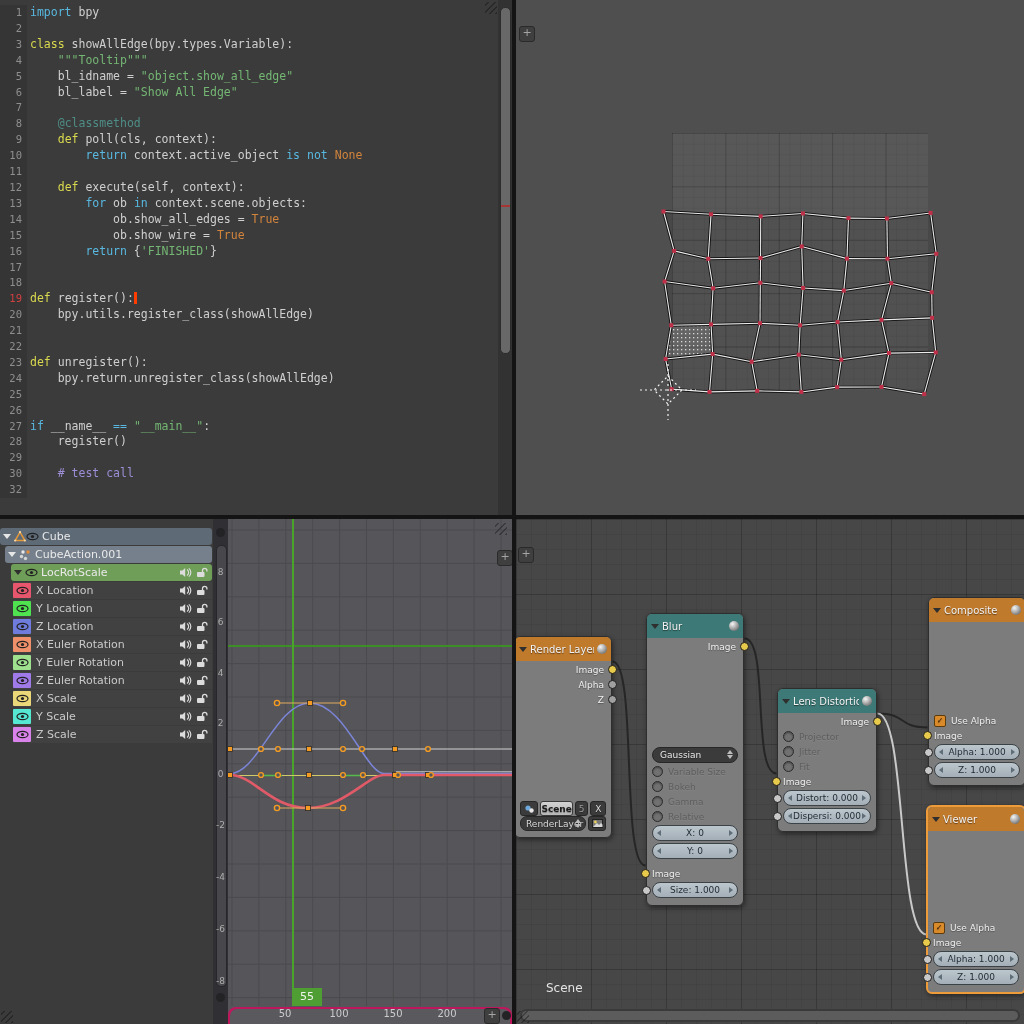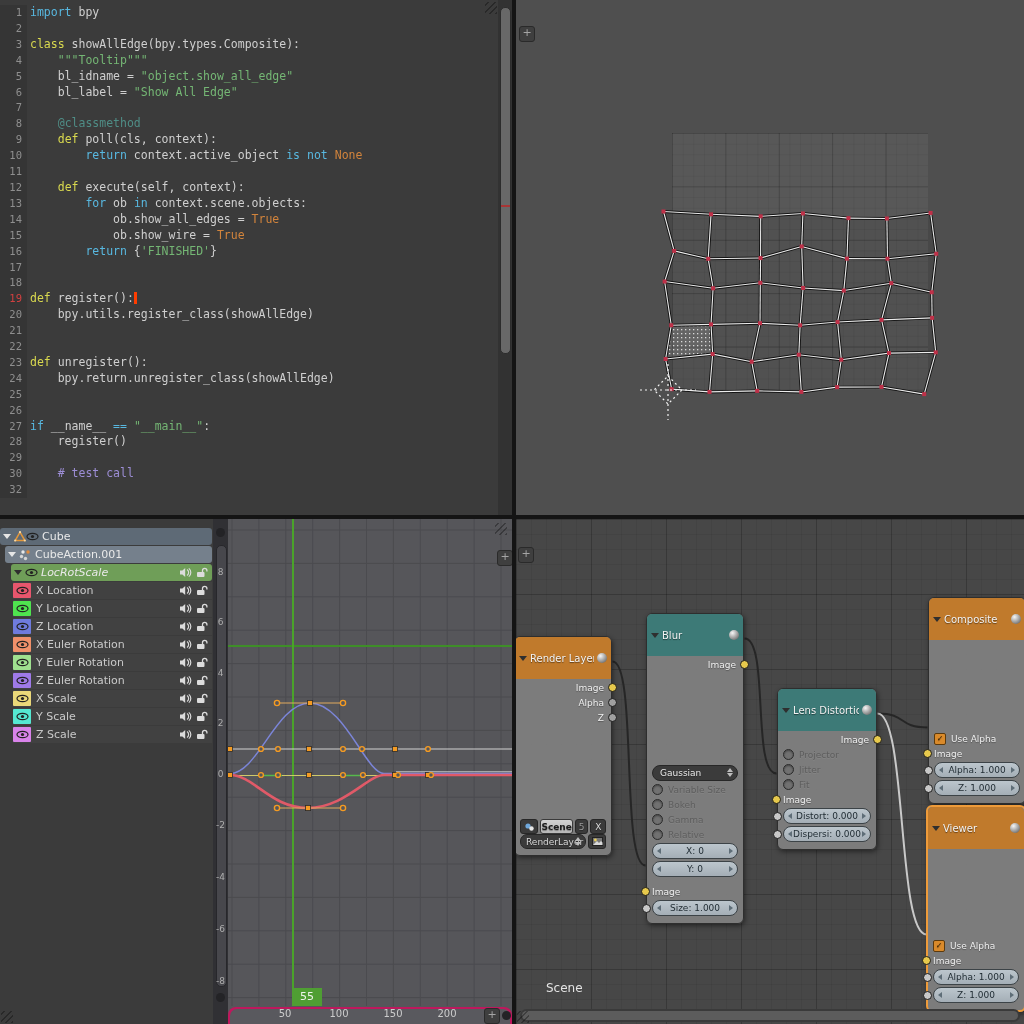--- a/index.html
+++ b/index.html
@@ -61,21 +61,21 @@
     background-image:
       linear-gradient(rgba(0,0,0,.16) 1px,transparent 1px),
       linear-gradient(90deg,rgba(0,0,0,.16) 1px,transparent 1px),
       linear-gradient(rgba(0,0,0,.06) 1px,transparent 1px),
       linear-gradient(90deg,rgba(0,0,0,.06) 1px,transparent 1px);
     background-size:75px 75px,75px 75px,15px 15px,15px 15px;}
   #noodles{position:absolute;left:0;top:0;z-index:1;}
   .node{position:absolute;z-index:2;background:rgba(128,128,128,.95);border:1px solid #2e2e2e;
         border-radius:6px;box-shadow:1px 2px 5px rgba(0,0,0,.45);padding-bottom:5px;}
   .node.sel{border:2px solid #ee9b3a;}
-  .nhead{height:16px;border-radius:5px 5px 0 0;display:flex;align-items:center;padding:13px 4px;gap:3px;}
+  .nhead{height:16px;border-radius:5px 5px 0 0;display:flex;align-items:center;padding:4px 4px;gap:3px;}
   .nhead .t{font-size:10px;color:#f2f2f2;text-shadow:0 1px 1px rgba(0,0,0,.5);flex:1;white-space:nowrap;overflow:hidden;}
   .sphere{width:10px;height:10px;border-radius:50%;flex:0 0 10px;
           background:radial-gradient(circle at 35% 30%,#f6f6f6,#9a9a9a 55%,#4e4e4e);}
   .nrow{position:relative;height:13px;margin:2px 5px;font-size:9px;color:#efefef;
         display:flex;align-items:center;text-shadow:0 1px 1px rgba(0,0,0,.35);}
   .nrow.out{justify-content:flex-end;padding-right:2px;}
   .sock{position:absolute;top:50%;margin-top:-4.5px;width:7px;height:7px;border-radius:50%;border:1px solid #1c1c1c;z-index:3;}
   .sock.l{left:-11px;} .sock.r{right:-11px;}
   .drop{background:#3b3b3b;border:1px solid #272727;border-radius:8px;height:14px;color:#e8e8e8;
         padding:0 14px 0 7px;justify-content:flex-start;}
@@ -116,21 +116,21 @@
   <div id="text-editor" class="area">
     <div id="code">
         <div class="cl">
       <span class="g">1</span>
       <span class="ct"><span class="tk-kb">import</span><span class="tk-pl"> bpy</span></span></div>
         <div class="cl">
       <span class="g">2</span>
       <span class="ct"></span></div>
         <div class="cl">
       <span class="g">3</span>
-      <span class="ct"><span class="tk-ky">class</span><span class="tk-pl"> showAllEdge(bpy.types.Composite):</span></span></div>
+      <span class="ct"><span class="tk-ky">class</span><span class="tk-pl"> showAllEdge(bpy.types.Variable):</span></span></div>
         <div class="cl">
       <span class="g">4</span>
       <span class="ct"><span class="tk-pl">    </span><span class="tk-st">"""Tooltip"""</span></span></div>
         <div class="cl">
       <span class="g">5</span>
       <span class="ct"><span class="tk-pl">    bl_idname = </span><span class="tk-st">"object.show_all_edge"</span></span></div>
         <div class="cl">
       <span class="g">6</span>
       <span class="ct"><span class="tk-pl">    bl_label = </span><span class="tk-st">"Show All Edge"</span></span></div>
         <div class="cl">
@@ -468,21 +468,21 @@
         <div class="ch-row ch-hdr" style="margin-left:5px;background:#75808c;border-radius:3px;margin-right:1px;">
           <span class="tri"></span>
           <svg class="icon" width="13" height="12" viewBox="0 0 13 12">
             <circle cx="4" cy="3" r="1.7" fill="#e9e9e9"></circle>
             <circle cx="9" cy="3" r="1.7" fill="#e08a3c"></circle>
             <circle cx="2.5" cy="7.5" r="1.7" fill="#d5d5d5"></circle>
             <circle cx="6.5" cy="9.5" r="1.7" fill="#d5d5d5"></circle>
           </svg>
           <span class="lbl">CubeAction.001</span>
         </div>
-        <div class="ch-row ch-hdr" style="margin-left:11px;background:#6f9e58;border-radius:3px;margin-right:1px;font-style:italic;">
+        <div class="ch-row ch-hdr" style="margin-left:11px;background:#6f9e58;border-radius:3px;margin-right:1px;">
           <span class="tri dark"></span>
           <svg class="icon" width="13" height="11" viewBox="0 0 13 11">
             <ellipse cx="6.5" cy="5.5" rx="5.5" ry="3.2" fill="none" stroke="#222" stroke-width="1.2"></ellipse>
             <circle cx="6.5" cy="5.5" r="1.6" fill="#222"></circle>
           </svg>
           <span class="lbl">LocRotScale</span>
           <span class="rico">
             <svg class="icon" width="13" height="11" viewBox="0 0 13 11">
               <path d="M1,3.6 h2.4 L6.2,1 v9 L3.4,7.4 H1 Z" fill="#dcdcdc"></path>
               <path d="M8,2.6 a3.4,3.4 0 0 1 0,5.8" stroke="#dcdcdc" stroke-width="1.2" fill="none"></path>

